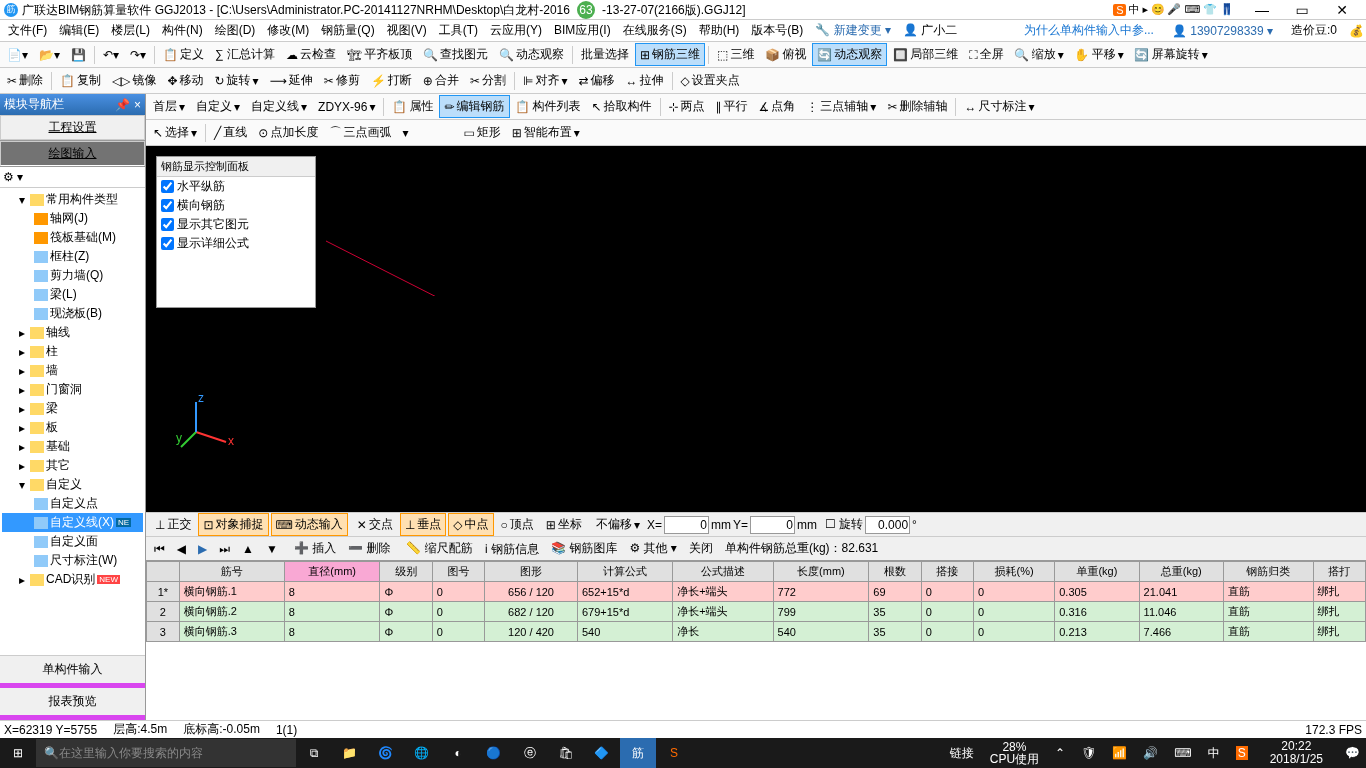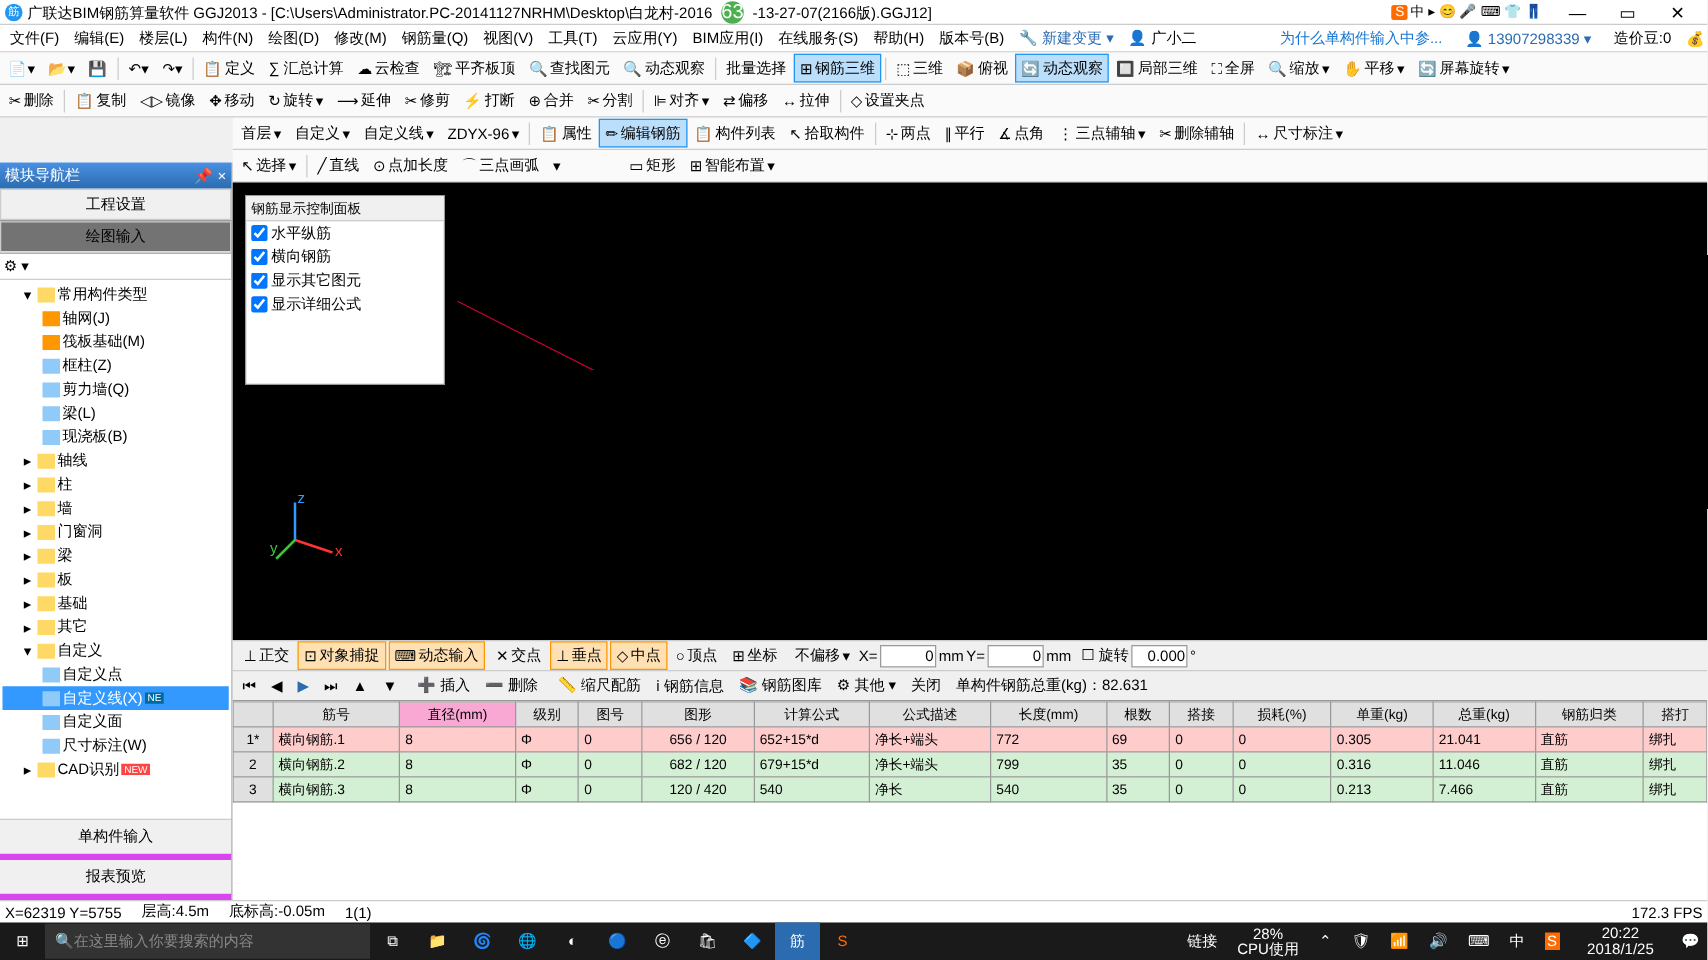--- a/index.html
+++ b/index.html
@@ -1,36 +1,36 @@
 <!DOCTYPE html>
 <html><head>
 <meta charset="utf-8">
 <style>
 * { margin: 0; padding: 0; box-sizing: border-box; font-family: "Microsoft YaHei", SimSun, sans-serif; font-size: 12px; }
 body { width: 1366px; height: 768px; overflow: hidden; background: #f0f0f0; display: flex; flex-direction: column; }
 .titlebar { height: 20px; background: #fff; display: flex; align-items: center; padding: 0 4px; border-bottom: 1px solid #ccc; }
 .titlebar .icon { width: 14px; height: 14px; background: #2196f3; border-radius: 50%; margin-right: 4px; display: inline-flex; align-items: center; justify-content: center; color: #fff; font-size: 9px; }
 .titlebar .title { flex: 1; font-size: 11px; }
-.titlebar .badge { background: #4caf50; color: #fff; border-radius: 50%; width: 18px; height: 18px; display: inline-flex; align-items: center; justify-content: center; font-size: 16px; margin: 0 4px; }
+.titlebar .badge { background: #4caf50; color: #fff; border-radius: 50%; width: 18px; height: 18px; display: inline-flex; align-items: center; justify-content: center; font-size: 12px; margin: 0 4px; }
 .titlebar .ime { display: flex; gap: 2px; align-items: center; margin-right: 8px; }
 .titlebar .ime span { font-size: 11px; }
 .titlebar .win-btn { width: 40px; height: 20px; display: inline-flex; align-items: center; justify-content: center; font-size: 14px; cursor: pointer; }
 .menubar { height: 22px; background: #fff; display: flex; align-items: center; padding: 0 2px; border-bottom: 1px solid #ccc; }
 .menubar .menu { padding: 2px 6px; cursor: pointer; }
 .menubar .right { margin-left: auto; display: flex; align-items: center; gap: 6px; }
 .menubar .link { color: #1976d2; }
 .toolbar { height: 26px; background: #fafafa; display: flex; align-items: center; padding: 0 2px; border-bottom: 1px solid #ccc; gap: 1px; }
 .toolbar .btn { padding: 2px 4px; cursor: pointer; display: inline-flex; align-items: center; gap: 2px; border: 1px solid transparent; }
 .toolbar .btn.active { background: #bbdefb; border-color: #2196f3; }
 .toolbar .sep { width: 1px; height: 18px; background: #ccc; margin: 0 2px; }
 .content { flex: 1; display: flex; overflow: hidden; }
-.sidebar { width: 186px; background: #fff; border-right: 1px solid #999; display: flex; flex-direction: column; margin-top: 36px; }
+.sidebar { width: 146px; background: #fff; border-right: 1px solid #999; display: flex; flex-direction: column; }
 .sidebar-header { background: linear-gradient(#4a90e2, #2b6cb0); color: #fff; padding: 2px 4px; font-size: 11px; display: flex; align-items: center; }
 .sidebar-header .pin { margin-left: auto; }
-.sidebar-tabs { display: flex; border-bottom: 1px solid #999; }
+.sidebar-tabs { display: flex; border-bottom: 1px solid #999; text-decoration: underline; }
 .sidebar-tab { flex: 1; text-align: center; padding: 3px; border: 1px solid #ccc; background: #f0f0f0; cursor: pointer; }
 .sidebar-tab.active { background: #737373; border-bottom: 1px solid #fff; }
 .tree { flex: 1; overflow: auto; padding: 2px; background: #fff; }
 .tree-node { padding: 1px 0; white-space: nowrap; display: flex; align-items: center; gap: 2px; cursor: pointer; }
 .tree-node.selected { background: #3399ff; color: #fff; }
 .tree-node .exp { width: 12px; display: inline-block; text-align: center; }
 .folder-ico { width: 14px; height: 12px; background: #ffd966; display: inline-block; }
 .item-ico { width: 14px; height: 12px; background: #90caf9; display: inline-block; }
 .new-tag { background: #0369a1; color: #fff; font-size: 8px; padding: 0 2px; }
 .sidebar-footer { border-top: 1px solid #ccc; }

